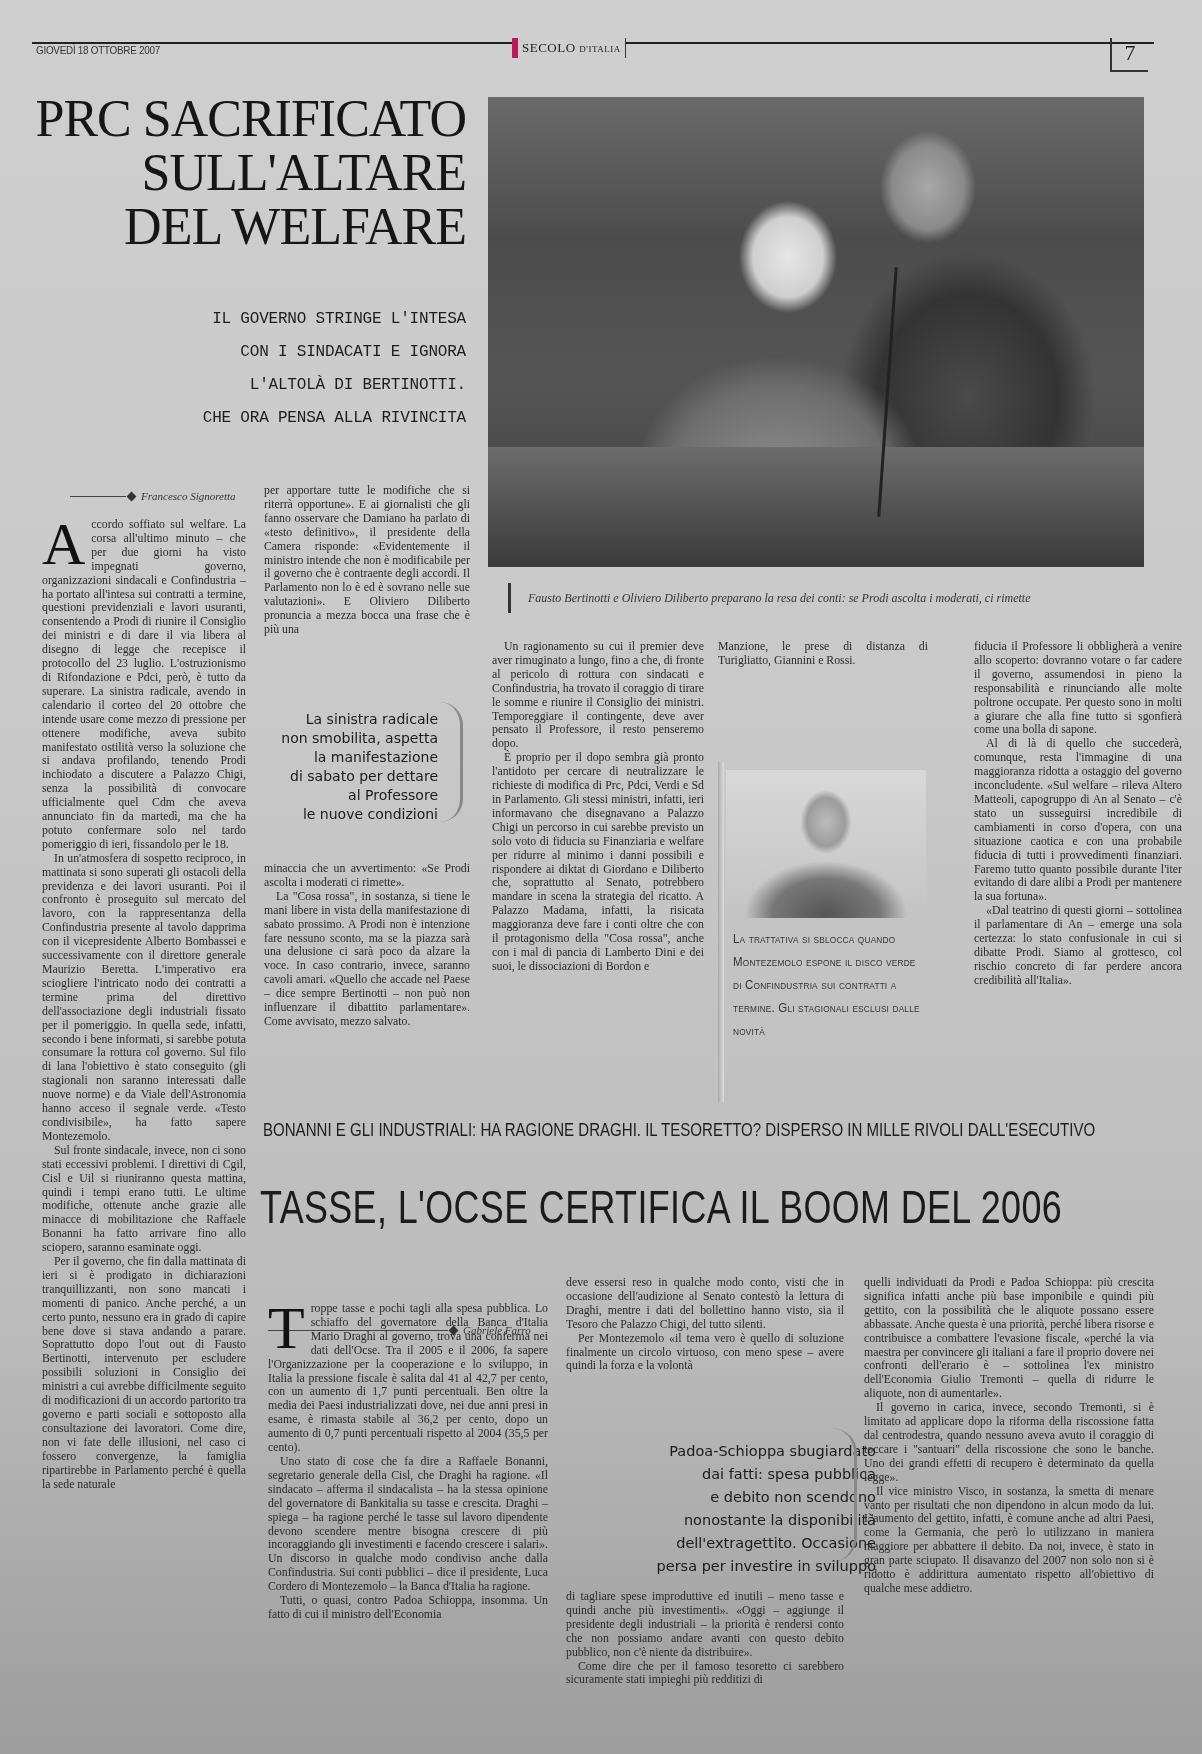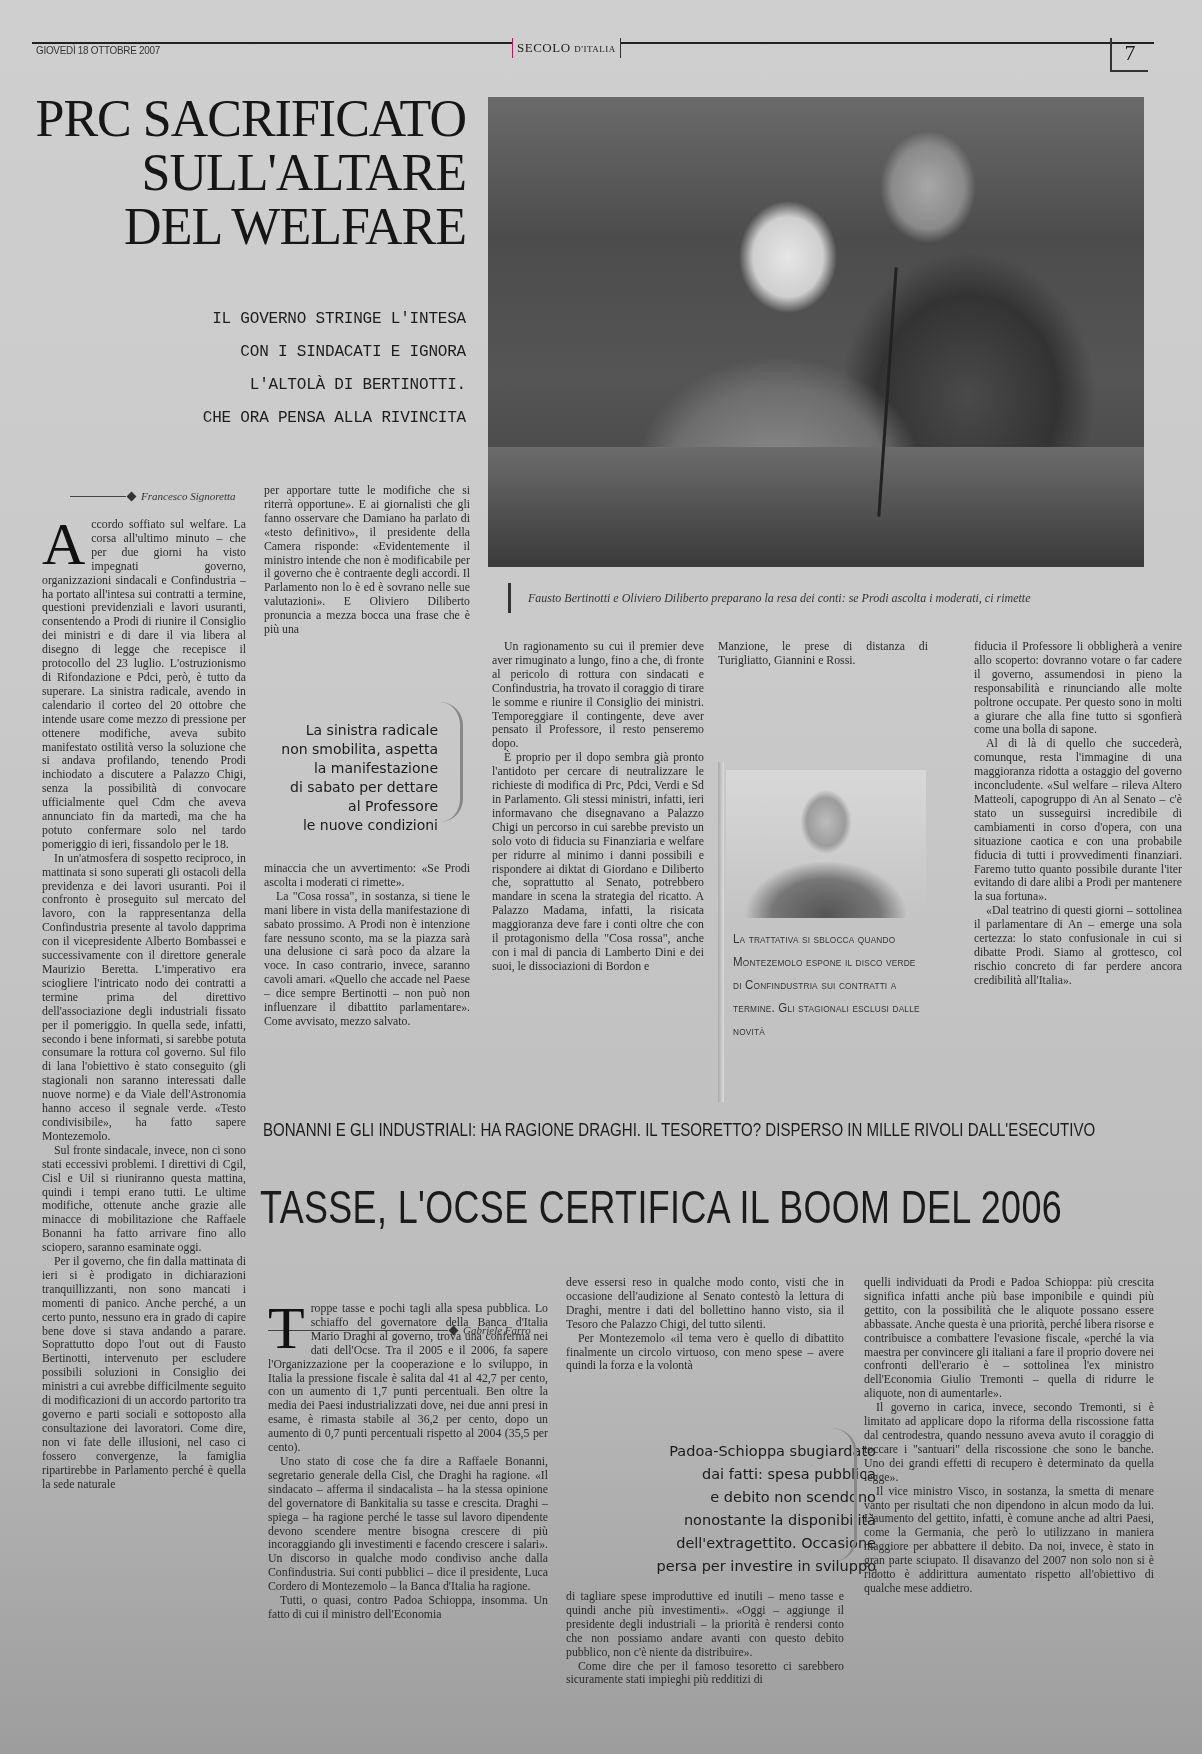--- a/index.html
+++ b/index.html
@@ -5,21 +5,21 @@
   html, body { margin: 0; padding: 0; }
   body {
     width: 1202px; height: 1754px; overflow: hidden; position: relative;
     background: linear-gradient(180deg, #cfcfcf 0%, #c9c9c9 40%, #bcbcbc 75%, #9d9d9d 100%);
     font-family: "DejaVu Serif", serif; color: #1b1b1b;
   }
   .abs { position: absolute; }
   
   .rule-top { left: 32px; right: 48px; top: 42px; height: 2px; background: #222; }
   .date { left: 36px; top: 44px; font-family: "Liberation Sans", sans-serif; font-size: 11px; letter-spacing: -0.3px; color: #333; transform: scaleX(0.9); transform-origin: left; }
-  .paper-name { left: 512px; top: 38px; padding: 2px 4px; background: #cfcfcf; border-left: 1px solid #be185d; border-right: 1px solid #333; font-family: "Liberation Serif", serif; font-size: 13px; letter-spacing: 0.5px; }
+  .paper-name { left: 512px; top: 38px; padding: 2px 4px; background: #cfcfcf; border-left: 6px solid #be185d; border-right: 1px solid #333; font-family: "Liberation Serif", serif; font-size: 13px; letter-spacing: 0.5px; }
   .paper-name small { font-size: 9px; }
   .page-num { left: 1110px; top: 38px; width: 36px; font-family: "Liberation Serif", serif; font-size: 22px; text-align: center; border-left: 2px solid #333; border-bottom: 2px solid #333; height: 32px; line-height: 30px; }
 
   
   .headline { right: 736px; top: 92px; text-align: right; font-family: "Liberation Serif", serif; font-size: 52px; line-height: 54px; letter-spacing: -1px; color: #161616; white-space: pre-line; }
   .subhead { right: 736px; top: 303px; text-align: right; font-family: Liberation Mono, monospace; font-size: 16px; line-height: 33px; color: #1d1d1d; white-space: pre-line; letter-spacing: -0.2px; }
 
   
   .photo { left: 488px; top: 97px; width: 656px; height: 470px;
     background:
@@ -40,21 +40,21 @@
   .byline .diamond { width: 7px; height: 7px; background: #333; transform: rotate(45deg); margin-right: 6px; }
 
   
   .col { font-family: "Liberation Serif", serif; font-size: 11.8px; line-height: 13.9px; text-align: justify; color: #2a2a2a; overflow: hidden; hyphens: auto; }
   .col p { margin: 0; text-indent: 12px; }
   .col p.first { text-indent: 0; }
   .dropcap { float: left; font-family: "Liberation Serif", serif; font-size: 60px; line-height: 48px; margin: 2px 6px 0 0; color: #111; }
 
   
   .pull { font-family: "DejaVu Sans", sans-serif; text-align: right; color: #1b1b1b; white-space: pre-line; }
-  .pull1 { left: 268px; top: 710px; width: 170px; font-size: 14px; line-height: 19px; margin-top: 11px; }
+  .pull1 { left: 268px; top: 710px; width: 170px; font-size: 14px; line-height: 19px; }
   .bracket { position: absolute; border-right: 3px solid #888; border-radius: 0 40px 40px 0; }
   .pull2 { left: 614px; top: 1440px; width: 262px; font-size: 14.5px; line-height: 23px; font-weight: normal; }
 
   
   .photo2 { left: 726px; top: 770px; width: 200px; height: 148px;
     background:
       radial-gradient(ellipse 32px 40px at 100px 52px, #bcbcbc 0%, #9c9c9c 60%, transparent 80%),
       radial-gradient(ellipse 90px 60px at 100px 145px, #555 0%, #777 60%, transparent 90%),
       linear-gradient(180deg, #d8d8d8, #c4c4c4); }
   .photo2-frame { left: 718px; top: 762px; width: 6px; height: 340px; background: linear-gradient(90deg, #aaa, #ddd); }
@@ -148,21 +148,21 @@
 
 <div class="abs col" style="left:268px; top:1302px; width:280px; height:418px;">
   <span class="dropcap">T</span>
   <p class="first">roppe tasse e pochi tagli alla spesa pubblica. Lo schiaffo del governatore della Banca d'Italia Mario Draghi al governo, trova una conferma nei dati dell'Ocse. Tra il 2005 e il 2006, fa sapere l'Organizzazione per la cooperazione e lo sviluppo, in Italia la pressione fiscale è salita dal 41 al 42,7 per cento, con un aumento di 1,7 punti percentuali. Ben oltre la media dei Paesi industrializzati dove, nei due anni presi in esame, è rimasta stabile al 36,2 per cento, dopo un aumento di 0,7 punti percentuali rispetto al 2004 (35,5 per cento).</p>
   <p>Uno stato di cose che fa dire a Raffaele Bonanni, segretario generale della Cisl, che Draghi ha ragione. «Il sindacato – afferma il sindacalista – ha la stessa opinione del governatore di Bankitalia su tasse e crescita. Draghi – spiega – ha ragione perché le tasse sul lavoro dipendente devono scendere mentre bisogna crescere di più incoraggiando gli investimenti e facendo crescere i salari». Un discorso in qualche modo condiviso anche dalla Confindustria. Sui conti pubblici – dice il presidente, Luca Cordero di Montezemolo – la Banca d'Italia ha ragione.</p>
   <p>Tutti, o quasi, contro Padoa Schioppa, insomma. Un fatto di cui il ministro dell'Economia</p>
 </div>
 
 <div class="abs col" style="left:566px; top:1276px; width:278px; height:128px;">
   <p class="first">deve essersi reso in qualche modo conto, visti che in occasione dell'audizione al Senato contestò la lettura di Draghi, mentre i dati del bollettino hanno visto, sia il Tesoro che Palazzo Chigi, del tutto silenti.</p>
-  <p>Per Montezemolo «il tema vero è quello di dibattito finalmente un circolo virtuoso, con meno spese – avere quindi la forza e la volontà</p>
+  <p>Per Montezemolo «il tema vero è quello di soluzione finalmente un circolo virtuoso, con meno spese – avere quindi la forza e la volontà</p>
 </div>
 <div class="abs pull pull2">Padoa-Schioppa sbugiardato
 dai fatti: spesa pubblica
 e debito non scendono
 nonostante la disponibilità
 dell'extragettito. Occasione
 persa per investire in sviluppo</div>
 <div class="bracket" style="left:832px; top:1428px; width:22px; height:134px;"></div>
 <div class="abs col" style="left:566px; top:1590px; width:278px; height:124px;">
   <p class="first">di tagliare spese improduttive ed inutili – meno tasse e quindi anche più investimenti». «Oggi – aggiunge il presidente degli industriali – la priorità è rendersi conto che non possiamo andare avanti con questo debito pubblico, non c'è niente da distribuire».</p>

